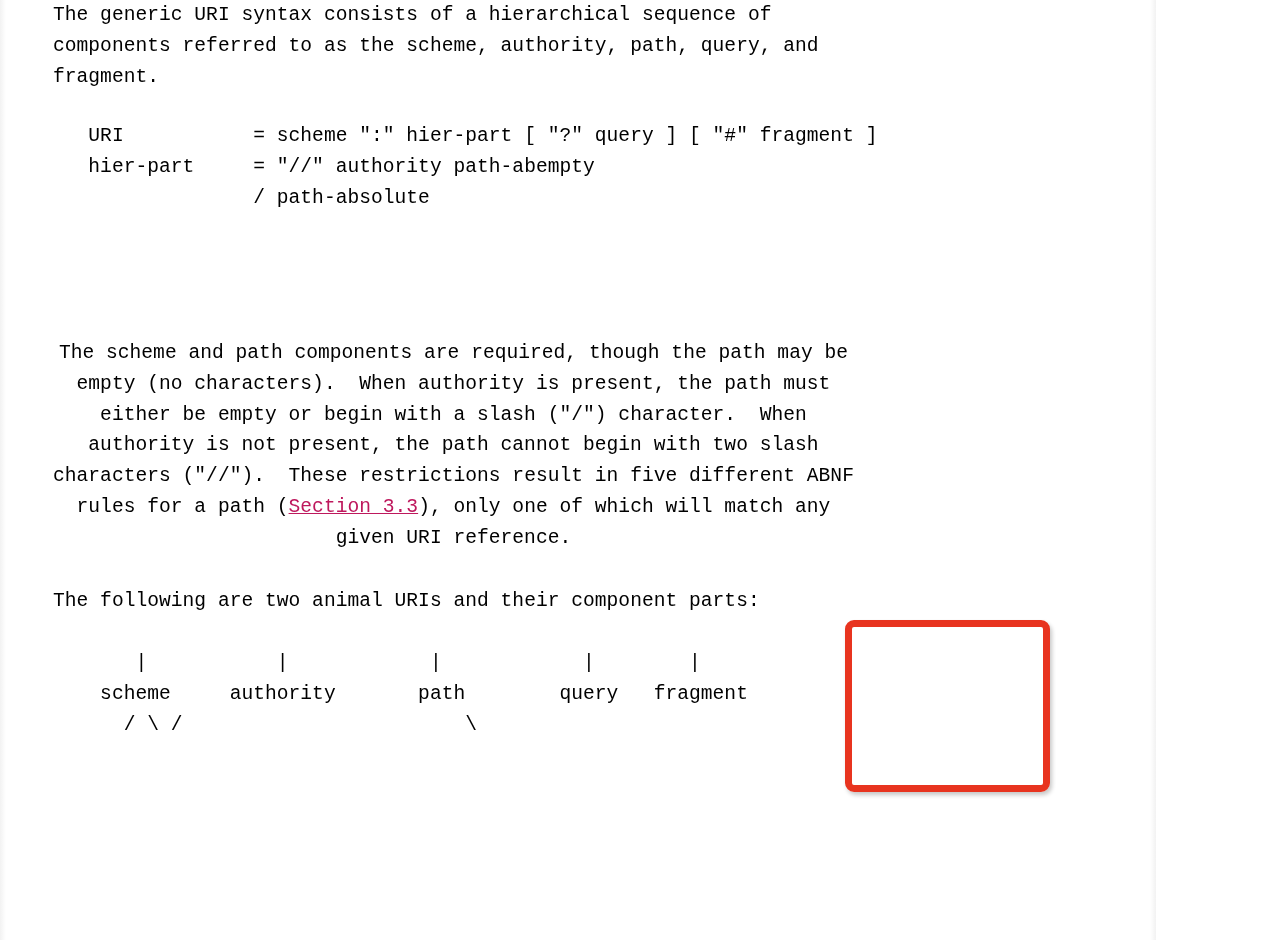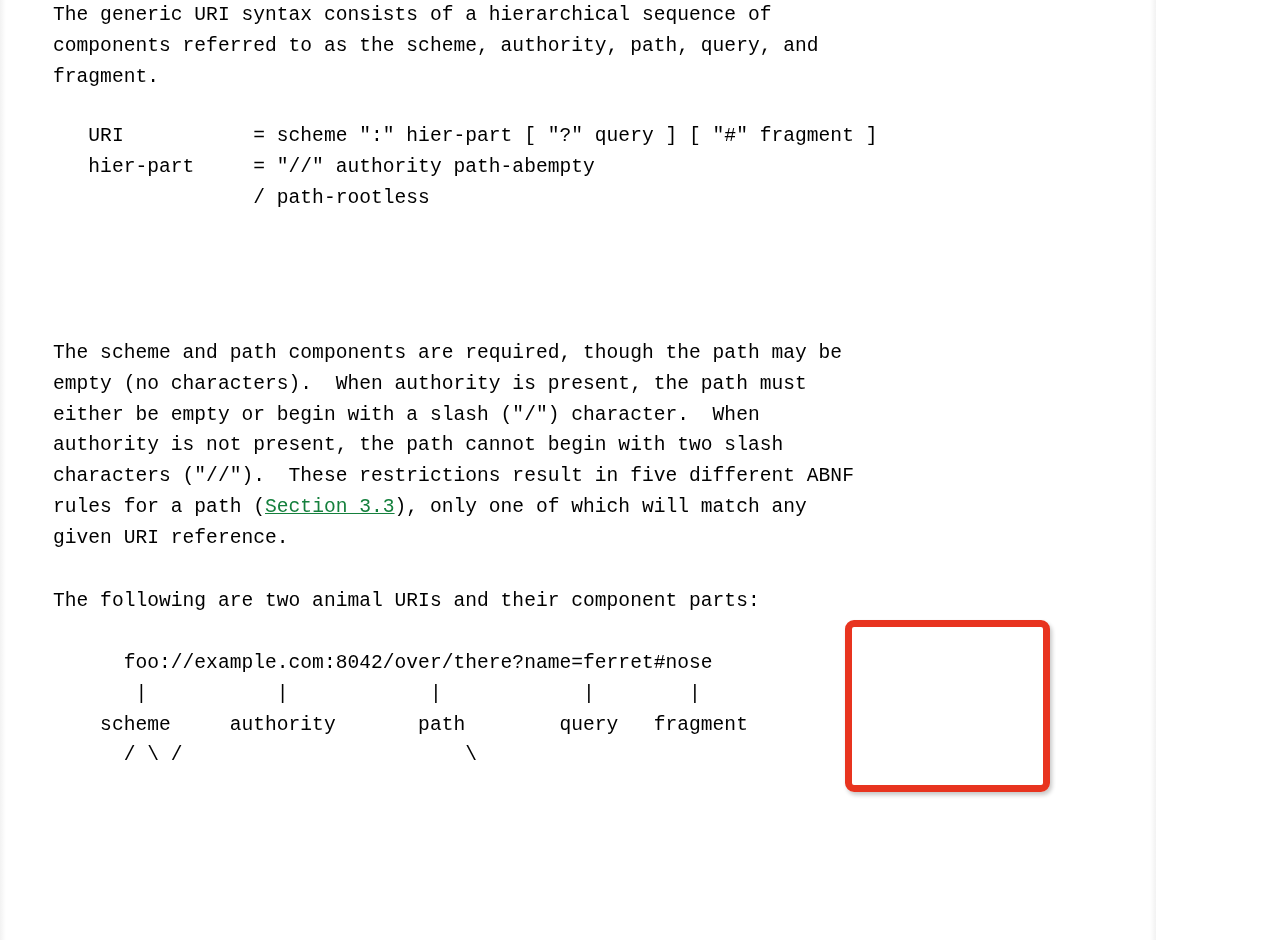--- a/index.html
+++ b/index.html
@@ -33,21 +33,21 @@
     white-space: pre;
     margin: 0;
     color: #000000;
   }
 
   
   .block { position: absolute; left: 53px; }
 
   #intro-para      { top: 0px; }
   #abnf-block      { top: 121px; }
-  #rules-para      { top: 338px; }
+  #rules-para      { top: 338px; text-align: center; }
   #examples-lead   { top: 586px; }
   #uri-diagram     { top: 648px; }
 
   
   a.doclink {
     color: #0000ee;
     text-decoration: underline;
     cursor: pointer;
   }
 
@@ -88,39 +88,38 @@
   <div class="block" id="intro-para">
     <pre class="pre">The generic URI syntax consists of a hierarchical sequence of
 components referred to as the scheme, authority, path, query, and
 fragment.</pre>
   </div>
 
   <div class="block" id="abnf-block">
     <pre class="pre">   URI           = scheme ":" hier-part [ "?" query ] [ "#" fragment ]</pre>
     <pre class="pre"></pre>
     <pre class="pre">   hier-part     = "//" authority path-abempty</pre>
-    <pre class="pre">                 / path-rootless</pre>
+    <pre class="pre">                 / path-absolute</pre>
   </div>
 
   <div class="block" id="rules-para">
     <pre class="pre"><span>The scheme and path components are required, though the path may be
 empty (no characters).  When authority is present, the path must
 either be empty or begin with a slash ("/") character.  When
 authority is not present, the path cannot begin with two slash
 characters ("//").  These restrictions result in five different ABNF
-rules for a path (</span><a class="doclink" href="#" style="color: #15803d; margin-top: 46px;">Section 3.3</a><span>), only one of which will match any
+rules for a path (</span><a class="doclink" href="#" style="color: #be185d; margin-top: 46px;">Section 3.3</a><span>), only one of which will match any
 given URI reference.</span></pre>
   </div>
 
   <div class="block" id="examples-lead">
     <pre class="pre">The following are two animal URIs and their component parts:</pre>
   </div>
 
   <div class="block" id="uri-diagram">
-    <pre class="pre">      foo://example.com:8042/over/there?name=ferret#nose</pre>
     <pre class="pre">       |           |            |            |        |</pre>
     <pre class="pre">    scheme     authority       path        query   fragment</pre>
     <pre class="pre">      / \ /                        \</pre>
   </div>
 
   <div id="fragment-highlight" style="left: 845px; top: 620px; width: 205px; height: 172px; border-color: rgb(232, 52, 31);"></div>
 
 </div>
 
 </body></html>

